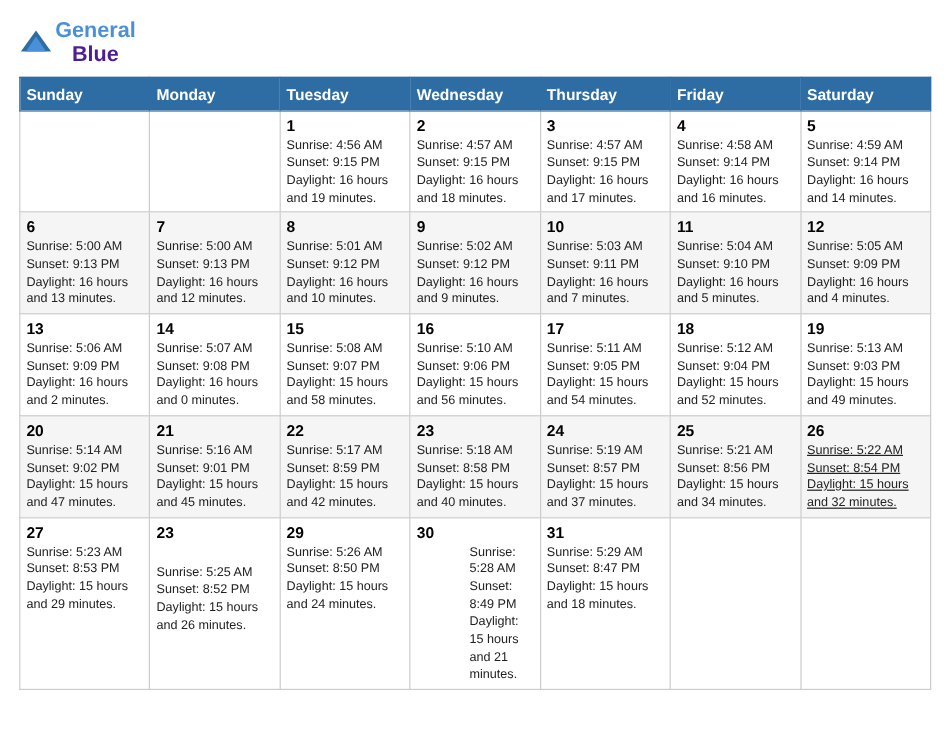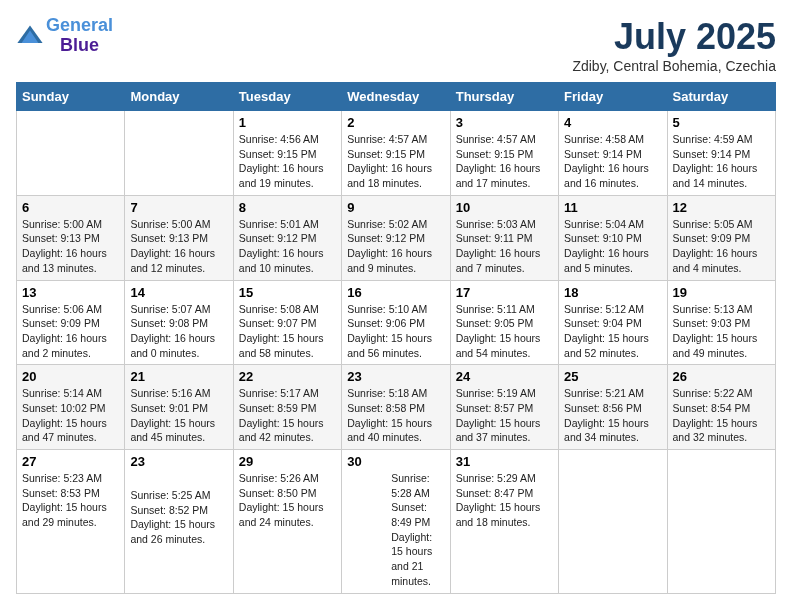--- a/index.html
+++ b/index.html
@@ -96,24 +96,20 @@
   <div class="logo">
     <svg class="logo-icon" viewBox="0 0 40 40">
       <polygon points="20,5 38,30 2,30" fill="#2e6da4"></polygon>
       <polygon points="20,12 32,30 8,30" fill="#4a90d9"></polygon>
     </svg>
     <div class="logo-text">
       <div><span>General</span></div>
       <div><span style="color:#4c1d95;">Blue</span></div>
     </div>
   </div>
-  <div class="title-area">
-    <div class="month-title">July 2025</div>
-    <div class="location">Zdiby, Central Bohemia, Czechia</div>
-  </div>
 </div>
 
 <table>
   <thead>
     <tr id="weekday-header">
     <th>Sunday</th>
         <th>Monday</th>
         <th>Tuesday</th>
         <th>Wednesday</th>
         <th>Thursday</th>
@@ -260,21 +256,21 @@
           <div class="day-info" style="white-space: pre-line;">Sunrise: 5:13 AM
 Sunset: 9:03 PM
 Daylight: 15 hours
 and 49 minutes.</div>
         </td>
       </tr>
       <tr>
         <td>
           <span class="day-num">20</span>
           <div class="day-info" style="white-space: pre-line;">Sunrise: 5:14 AM
-Sunset: 10:02 PM
+Sunset: 9:02 PM
 Daylight: 15 hours
 and 47 minutes.</div>
         </td>
         <td>
           <span class="day-num">21</span>
           <div class="day-info" style="white-space: pre-line;">Sunrise: 5:16 AM
 Sunset: 9:01 PM
 Daylight: 15 hours
 and 45 minutes.</div>
         </td>
@@ -301,21 +297,21 @@
         </td>
         <td>
           <span class="day-num">25</span>
           <div class="day-info" style="white-space: pre-line;">Sunrise: 5:21 AM
 Sunset: 8:56 PM
 Daylight: 15 hours
 and 34 minutes.</div>
         </td>
         <td>
           <span class="day-num">26</span>
-          <div class="day-info" style="white-space: pre-line;">Sunrise: 5:22 AM
+          <div class="day-info" style="white-space: pre-line; text-decoration: underline;">Sunrise: 5:22 AM
 Sunset: 8:54 PM
 Daylight: 15 hours
 and 32 minutes.</div>
         </td>
       </tr>
       <tr>
         <td>
           <span class="day-num">27</span>
           <div class="day-info" style="white-space: pre-line;">Sunrise: 5:23 AM
 Sunset: 8:53 PM

